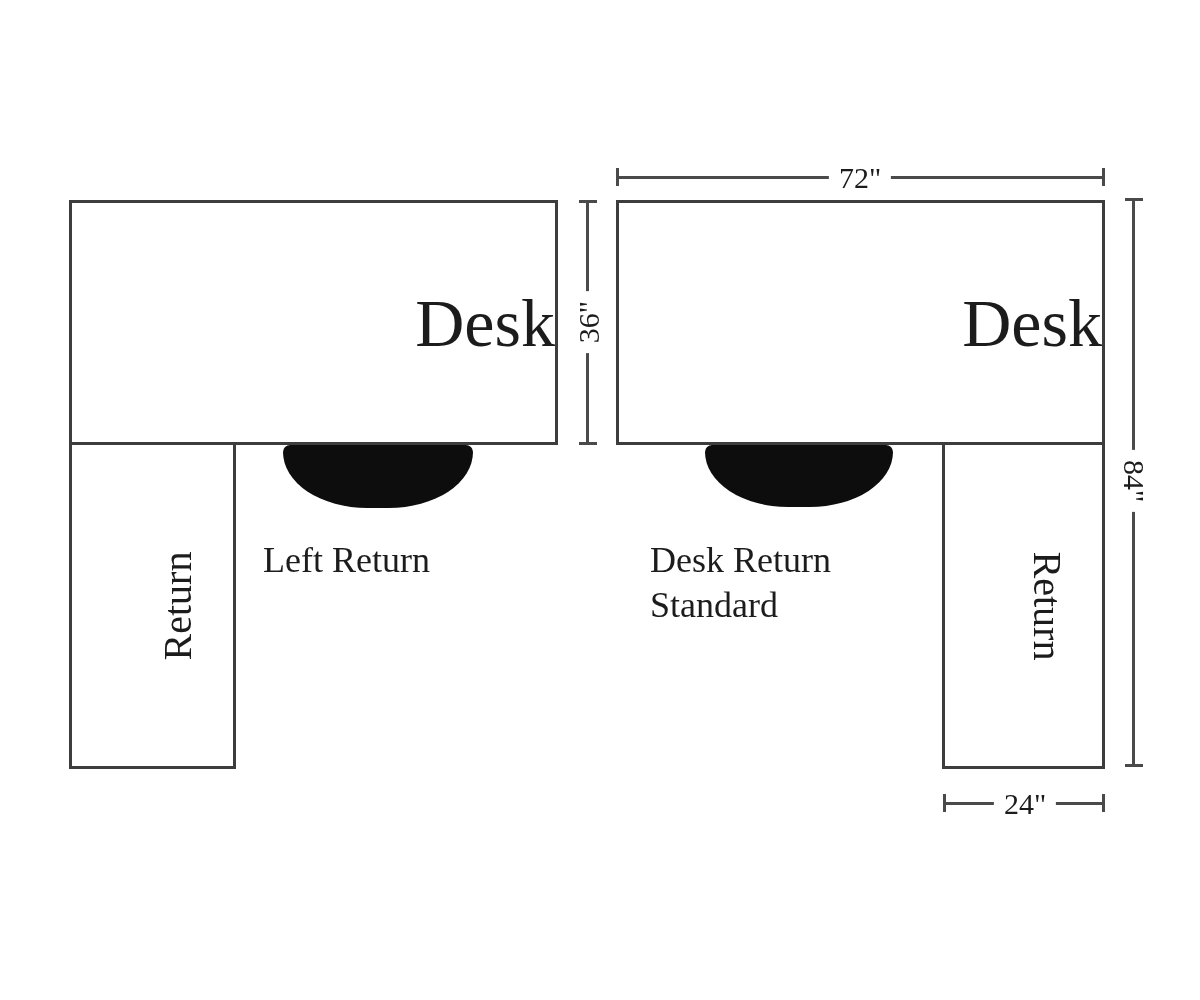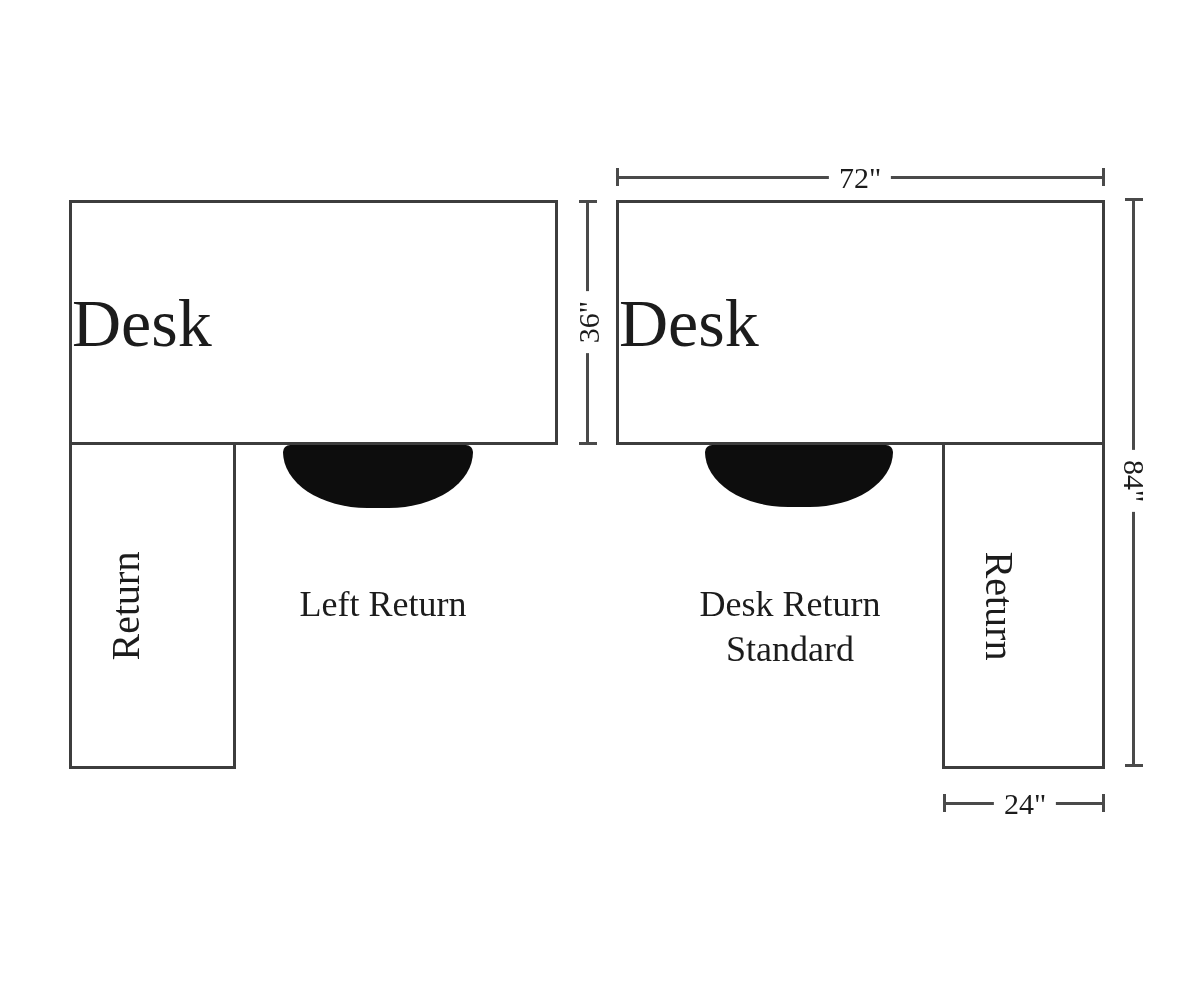--- a/index.html
+++ b/index.html
@@ -22,21 +22,21 @@
     background:var(--background);
     overflow:hidden;
   }
   .rect{
     position:absolute;
     box-sizing:border-box;
     border:3px solid var(--outline);
     background:var(--background);
     display:flex;
     align-items:center;
-    justify-content:flex-start;
+    justify-content:flex-end;
   }
   .rect.no-top{border-top:none;}
   .desk-label{
     font-size:68px;
     line-height:1;
     color:var(--text);
   }
   .return-label{
     font-size:40px;
     line-height:1;
@@ -50,24 +50,22 @@
     background:var(--chair-fill);
     border-bottom-left-radius:50% 100%;
     border-bottom-right-radius:50% 100%;
     border-top-left-radius:8px;
     border-top-right-radius:8px;
   }
   .caption{
     position:absolute;
     font-size:36px;
     line-height:45px;
-    text-align:center;
     white-space:pre-line;
     color:var(--text);
-    margin-top:44px;
   }
   .dim-line-h{position:absolute;height:3px;background:var(--dimension-line);}
   .dim-line-v{position:absolute;width:3px;background:var(--dimension-line);}
   .dim-tick-v{position:absolute;width:3px;height:18px;background:var(--dimension-line);}
   .dim-tick-h{position:absolute;width:18px;height:3px;background:var(--dimension-line);}
   .dim-label{
     position:absolute;
     font-size:30px;
     line-height:1.1;
     color:var(--text);

